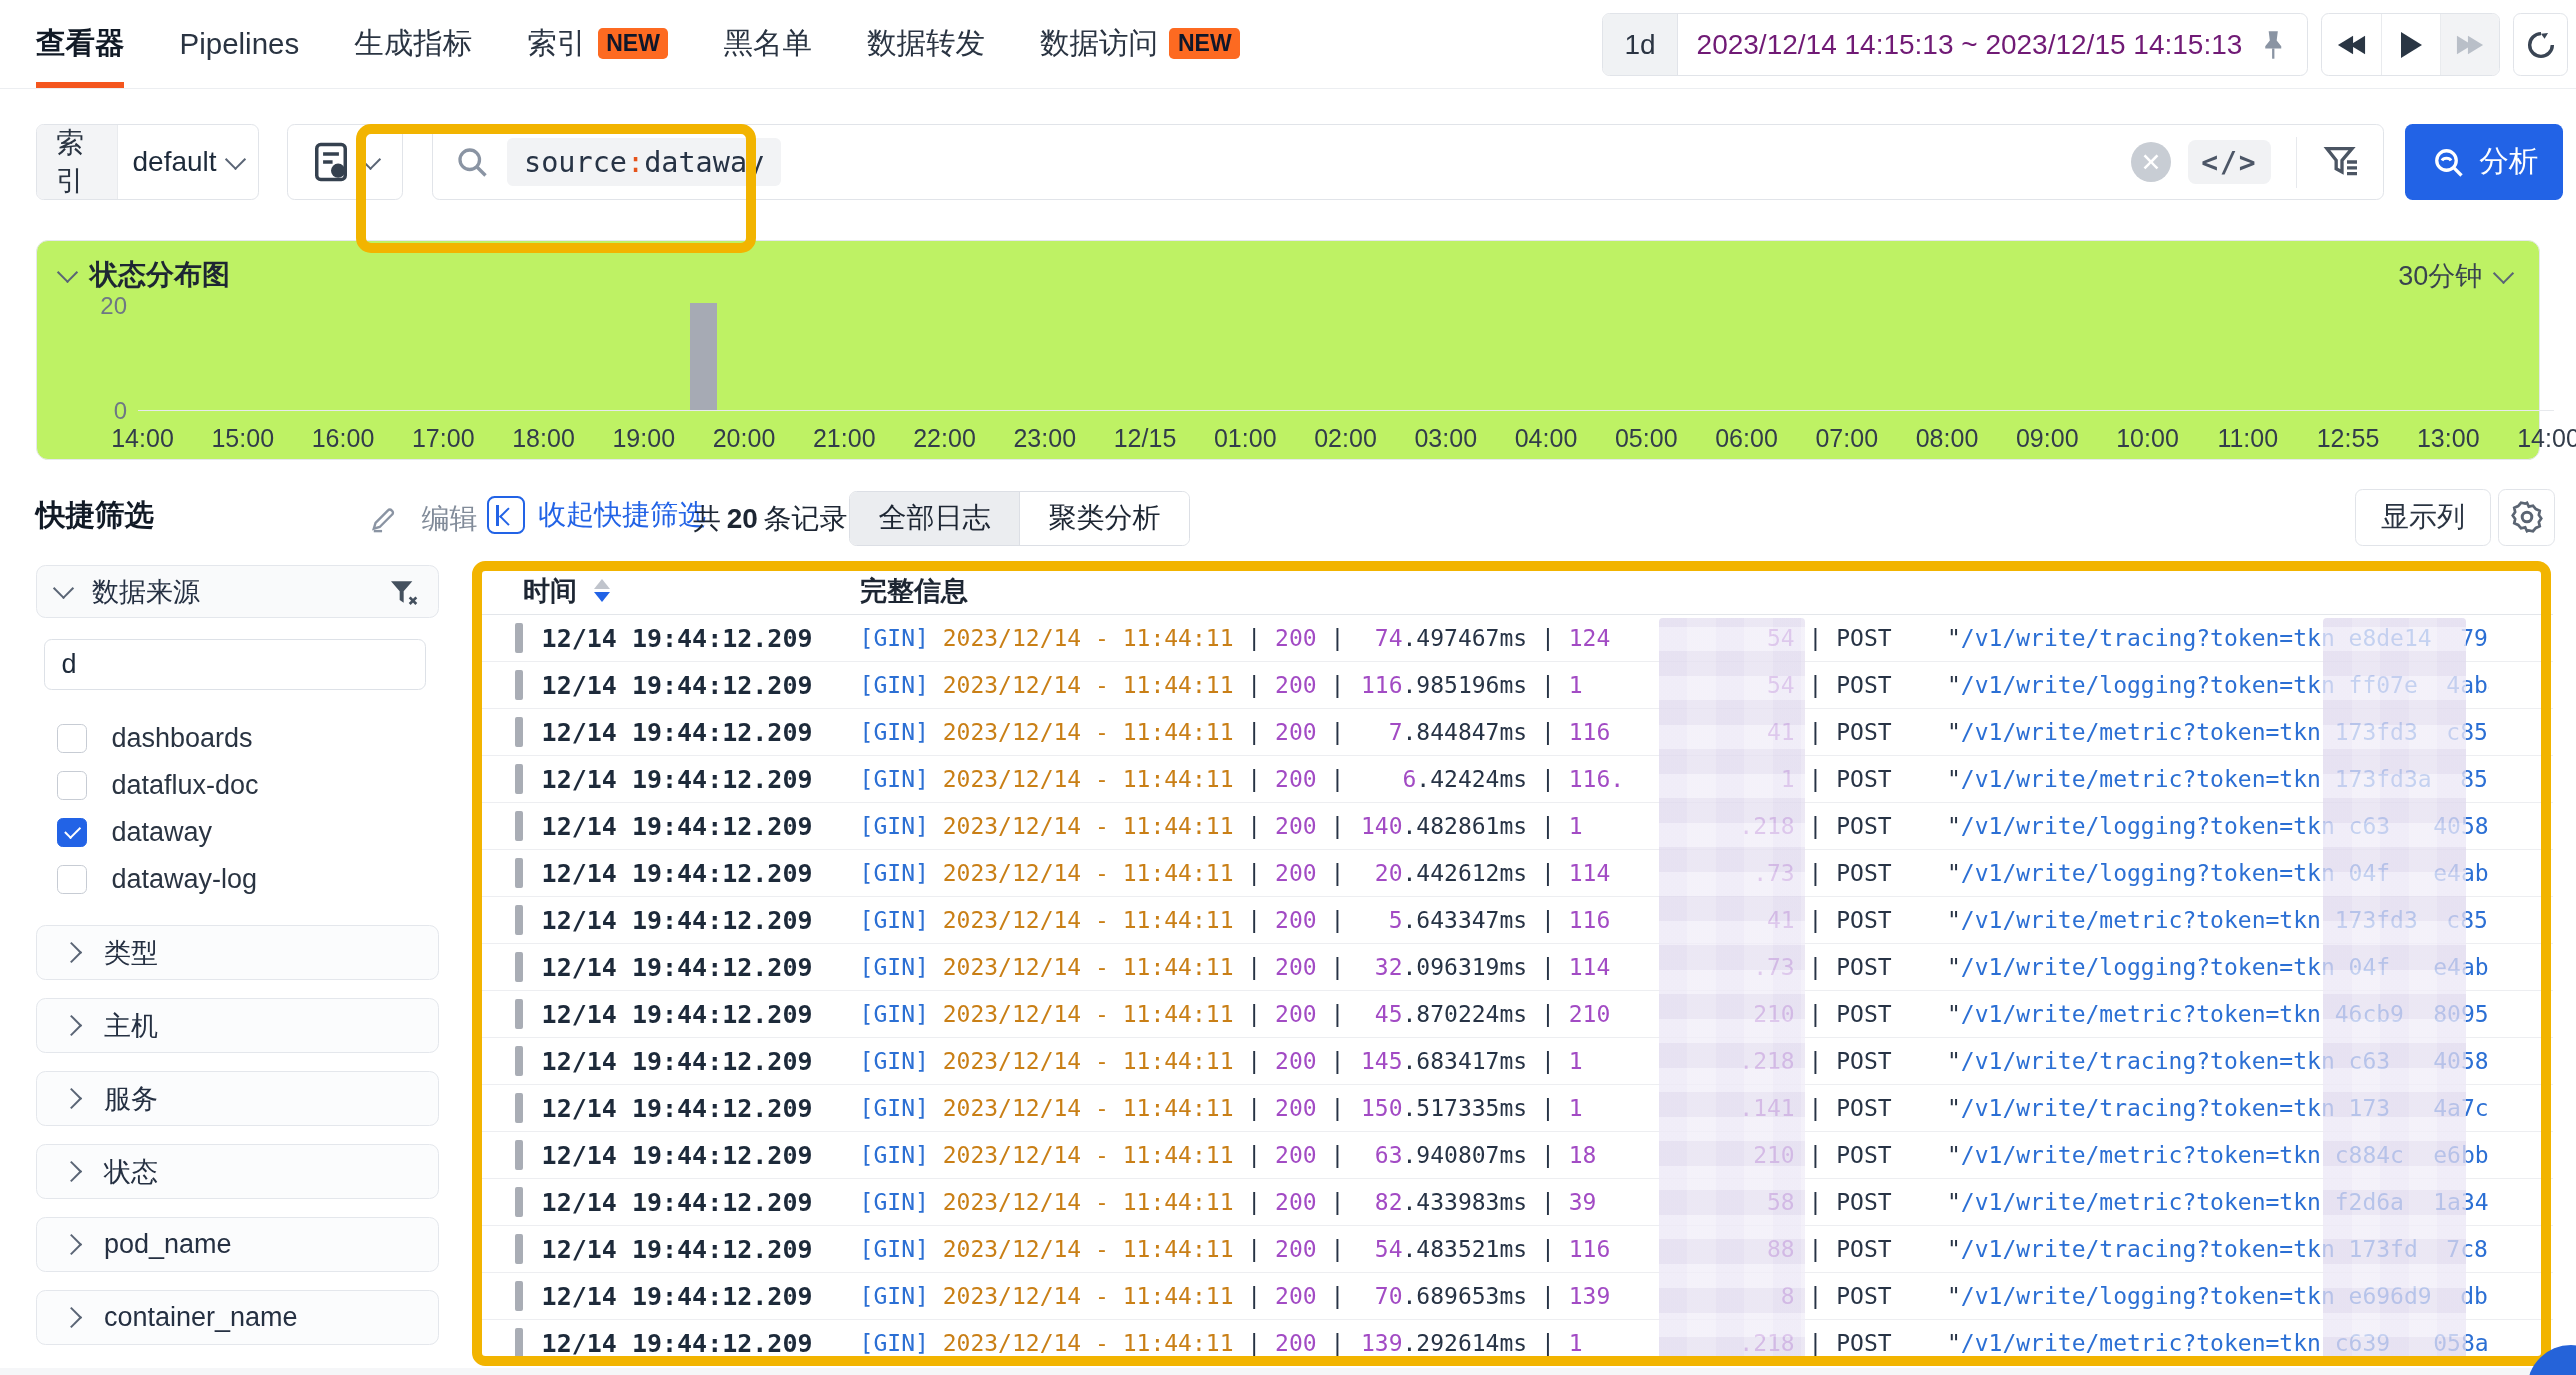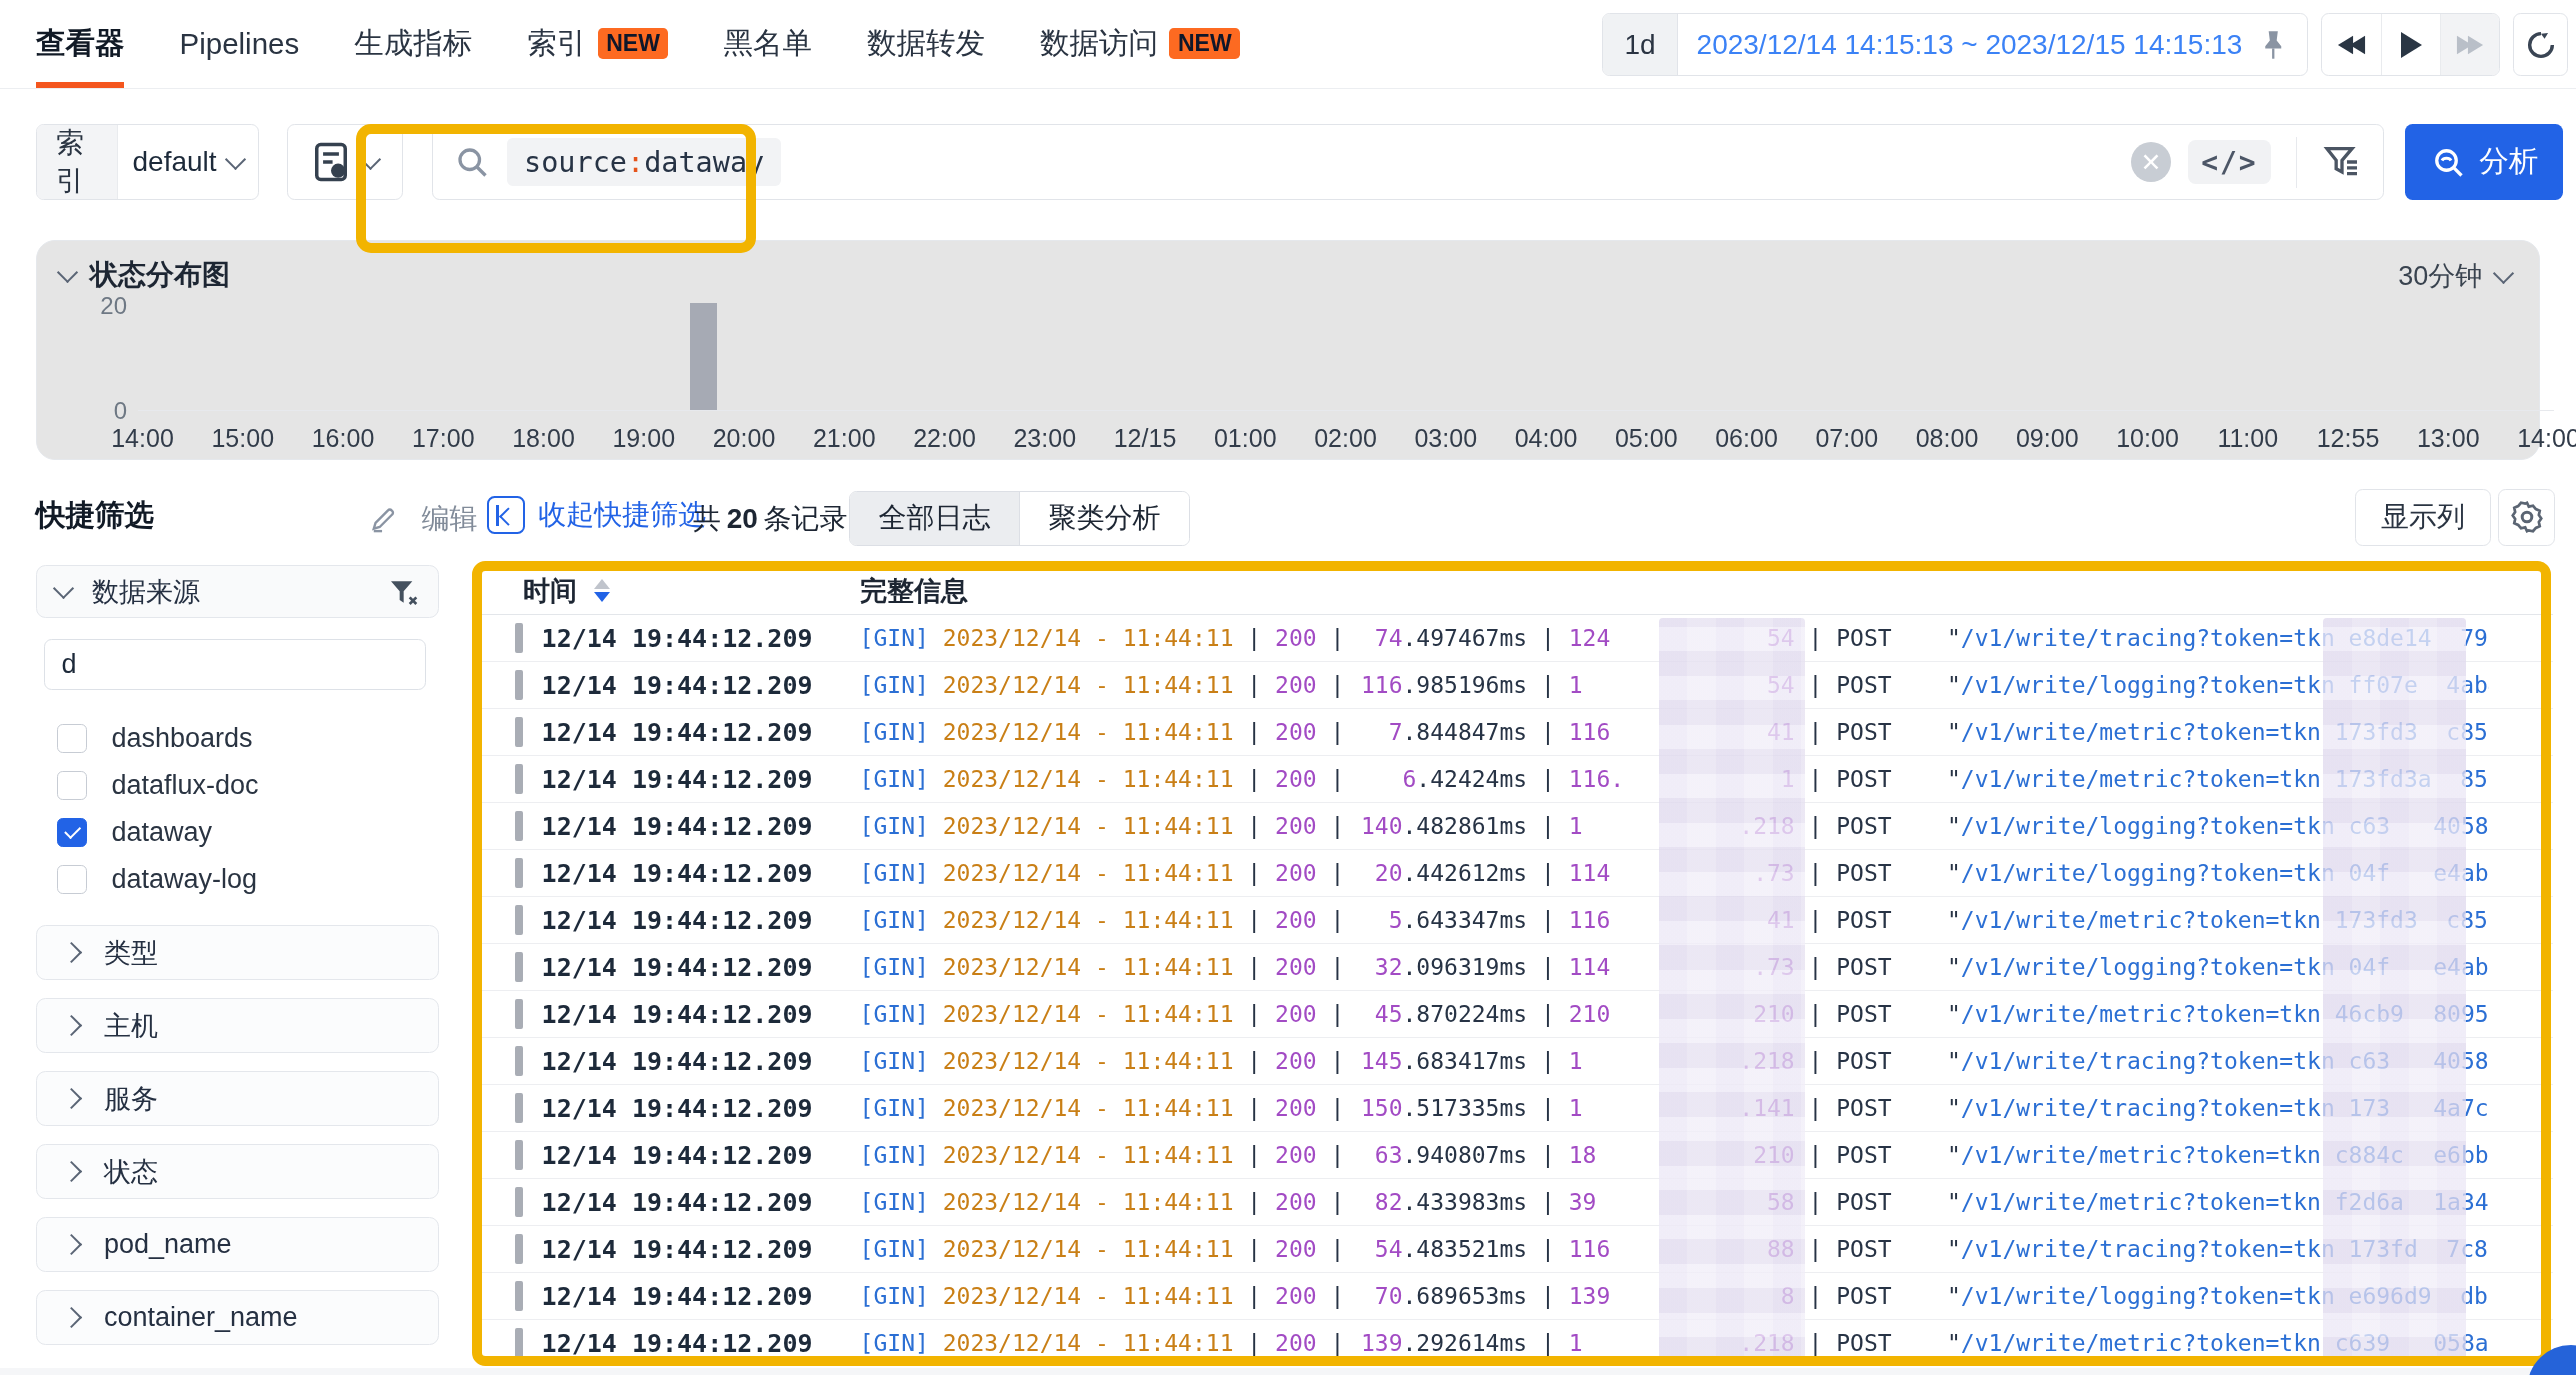--- a/index.html
+++ b/index.html
@@ -15,21 +15,21 @@
   .nav-item.active { font-weight:bold; color:#111a26; }
   .nav-item.active::after { content:""; position:absolute; left:0; bottom:0; width:88px; height:5.7px; background:#f4561e; }
   .nav-badge { background:#fd6a21; color:#0f172a; font-size:23px; font-weight:bold; border-radius:4.8px;
     padding:2.9px 8.6px; line-height:1.1; }
 
   
   #timebar { position:absolute; right:7.6px; top:13.3px; height:63px; display:flex; gap:13.3px; }
   .tb-group { display:flex; align-items:center; border:1.9px solid #e1e4e9; border-radius:7.6px; background:#fff; overflow:hidden; }
   #tb-range-label { background:#f0f2f4; padding:0 21px; height:100%; display:flex; align-items:center;
     font-size:28px; color:#2a3442; border-right:1.9px solid #e1e4e9; }
-  #tb-range { padding:0 19px; font-size:28px; color:#3b82f6; display:flex; align-items:center; gap:17px; }
+  #tb-range { padding:0 19px; font-size:28px; color:#701a75; display:flex; align-items:center; gap:17px; }
   .tb-nav-btn { width:59px; height:100%; display:flex; align-items:center; justify-content:center; cursor:pointer; }
   .tb-nav-btn + .tb-nav-btn { border-left:1.9px solid #e9ebee; }
   .tb-nav-btn.disabled { background:#f2f3f5; }
   .tri-r { width:0; height:0; border-top:13.3px solid transparent; border-bottom:13.3px solid transparent; border-left:21px solid #2a3644; }
   .tri-l { width:0; height:0; border-top:13.3px solid transparent; border-bottom:13.3px solid transparent; border-right:21px solid #2a3644; }
   .tri-sm { transform:scale(.72); }
   .gray .tri-r { border-left-color:#b9bfc8; }
 
   
   #searchrow { position:absolute; left:0; top:124px; width:2576px; height:80px; }
@@ -50,21 +50,21 @@
   .vdiv { width:1.9px; height:51px; background:#e7e9ed; margin:0 7.6px; }
   #analyze-btn { position:absolute; left:2405px; top:0; width:158px; height:76px; background:#2263e6; color:#fff;
     border:none; border-radius:7.6px; font-size:29.5px; display:flex; align-items:center; justify-content:center; gap:13.3px; cursor:pointer; }
 
   .chev { display:inline-block; width:15px; height:15px; border-right:2.9px solid #5a6575; border-bottom:2.9px solid #5a6575;
     transform:rotate(45deg); margin-top:-5.7px; }
   .chev.right { transform:rotate(-45deg); margin-top:0; }
 
   
   #chart-panel { position:absolute; left:36px; top:240px; width:2504px; height:220px;
-    border:1.9px solid #e5e8ec; border-radius:19px; background:#e5e5e5; }
+    border:1.9px solid #e5e8ec; border-radius:12px; background:#bef264; }
   #chart-head { position:absolute; left:23px; top:15px; display:flex; align-items:center; gap:15px;
     font-size:28px; font-weight:bold; color:#1d2633; }
   #chart-interval { position:absolute; right:28.5px; top:17px; font-size:27px; color:#39434f;
     display:flex; align-items:center; gap:13.3px; cursor:pointer; }
   #plot { position:absolute; left:101px; top:63px; width:2416px; height:107px; border-bottom:1.9px solid #e7e9ed; }
   #ylab-max { position:absolute; left:46px; top:51px; width:44px; text-align:right; font-size:24px; color:#6e7884; }
   #ylab-min { position:absolute; left:46px; top:156px; width:44px; text-align:right; font-size:24px; color:#6e7884; }
   #bar { position:absolute; left:552px; bottom:0; width:27px; height:107px; background:#a6aab4; }
   #xticks { position:absolute; left:72px; top:183px; width:2473px; display:flex; justify-content:space-between; }
   #xticks span { font-size:25px; color:#323c4a; min-width:67px; text-align:center; }

